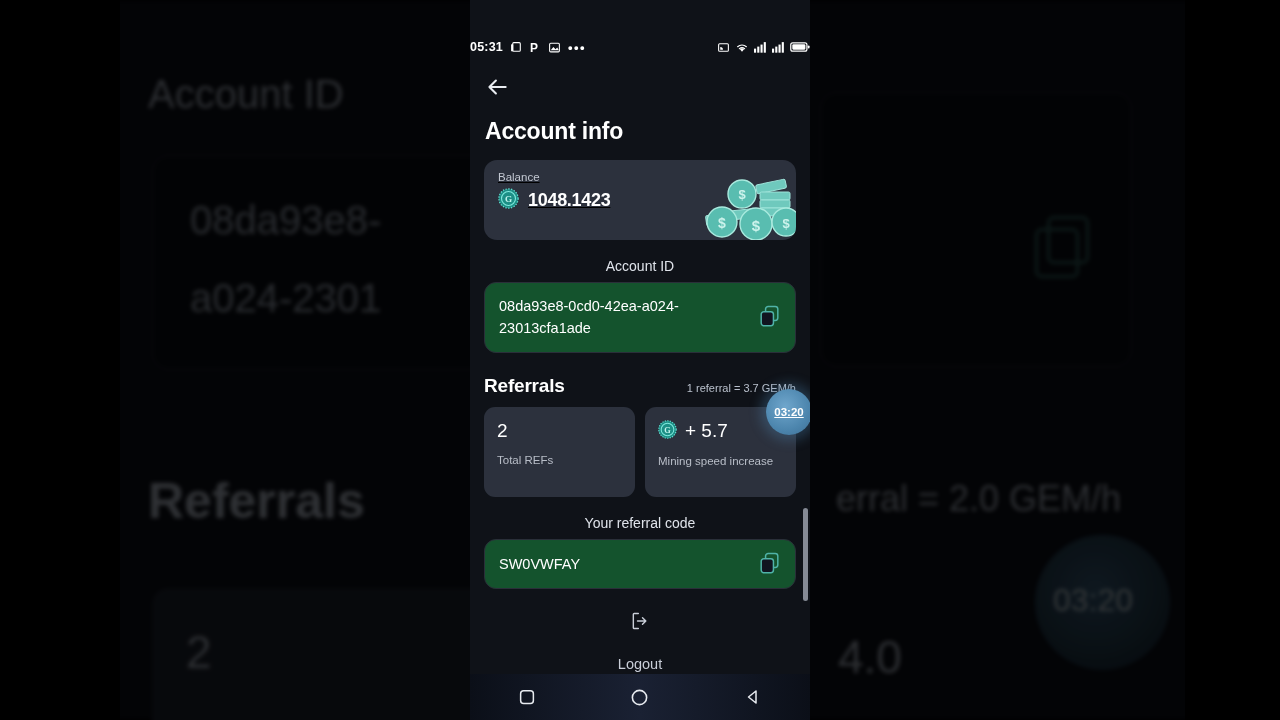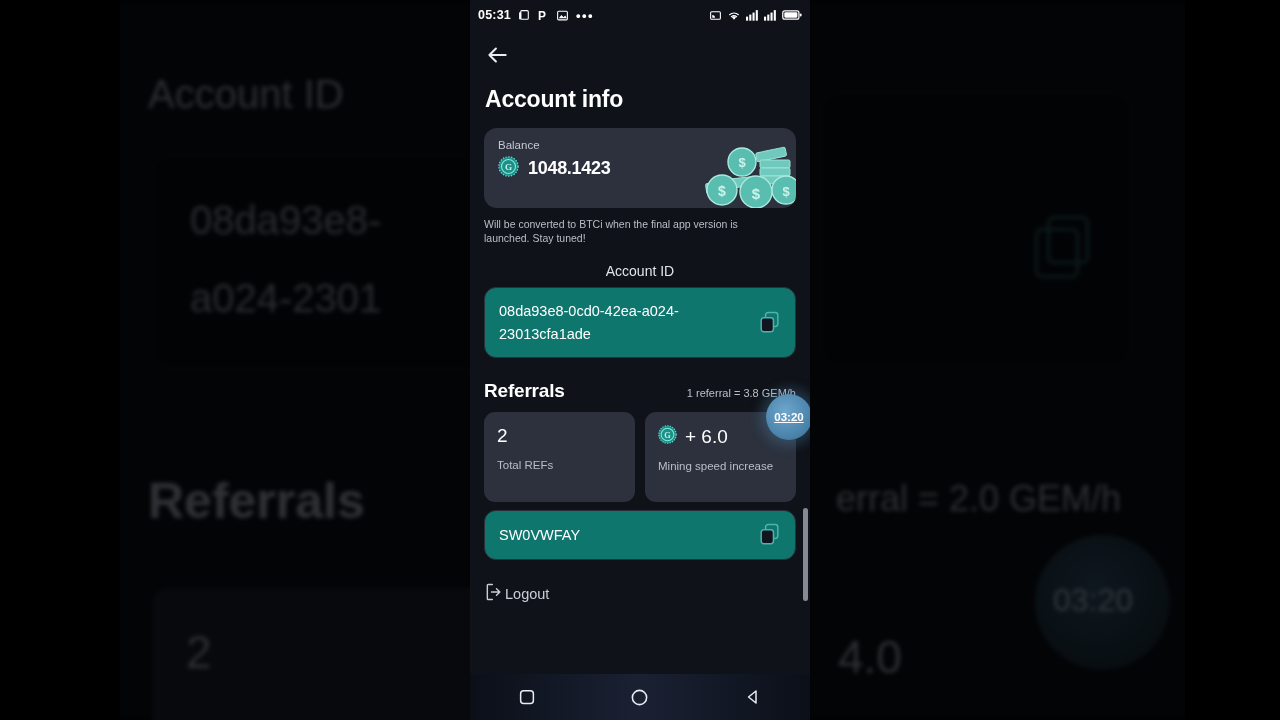--- a/index.html
+++ b/index.html
@@ -36,21 +36,21 @@
 
   
   .phone {
     position:absolute; left:470px; top:0; width:340px; height:720px;
     background:#0f1218; overflow:hidden; z-index:5;
   }
 
   
   .statusbar {
     height:30px; display:flex; align-items:center; justify-content:space-between;
-    padding:0 8px; color:#ffffff;
+    padding:0 0; color:#ffffff;margin-top:32px;
   }
   .sb-left { display:flex; align-items:center; gap:7px; }
   .sb-time { font-size:12.5px; font-weight:700; letter-spacing:0.2px; }
   .sb-right { display:flex; align-items:center; gap:5px; }
   .ic { display:inline-flex; align-items:center; }
   .dots { letter-spacing:1.5px; font-size:13px; line-height:1; font-weight:700;}
 
   
   .appbar { padding:12px 0 0 14px; }
   .backarrow { width:28px; height:28px; cursor:pointer; }
@@ -59,35 +59,36 @@
     margin:16px 0 0 0; padding-left:1px;
   }
 
   .content { padding:0 14px; position:relative; }
 
   
   .balance-card {
     margin-top:15px; height:80px; border-radius:13px;
     background:#2c313d; position:relative; overflow:hidden;
     padding:11px 14px;
+    text-decoration:underline;
   }
   .balance-label { color:#c3c8d2; font-size:11.5px; }
   .balance-row { display:flex; align-items:center; gap:9px; margin-top:5px; }
   .balance-value { color:#ffffff; font-size:18px; font-weight:700; letter-spacing:-0.3px; }
   .coins-art { position:absolute; right:0px; bottom:0px; width:92px; height:70px; }
 
   .balance-note {
     color:#b9bec8; font-size:10.5px; line-height:1.35; margin-top:9px; max-width:280px;
   }
 
   
   .field-label { color:#dfe3ea; font-size:14px; margin-top:18px;text-align:center; }
   .field-box {
     margin-top:8px; border:1px solid #2a2f39; border-radius:12px;
-    background:#0f766e; padding:12px 14px;
+    background:#14532d; padding:12px 14px;
     display:flex; align-items:center; justify-content:space-between; gap:10px;
   }
   .field-value { color:#ffffff; font-size:14.5px; line-height:1.55; word-break:break-word; }
   .field-value.mono-ish { max-width:225px; }
   .copy-btn { flex:0 0 auto; width:22px; height:24px; cursor:pointer; }
 
   
   .ref-head {
     margin-top:22px; display:flex; align-items:baseline; justify-content:space-between;
   }
@@ -106,22 +107,23 @@
     position:absolute; right:-16px; top:-18px;
     width:46px; height:46px; border-radius:50%;
     background:radial-gradient(circle at 42% 38%, #6fa6cc 0%, #4c85ad 60%, #3d6e93 100%);
     box-shadow:0 0 12px 6px rgba(80,140,185,0.30);
     display:flex; align-items:center; justify-content:center;
     color:#ffffff; font-size:11.5px; font-weight:600;text-decoration:underline;
   }
 
   
   .logout-row {
-    display:flex; align-items:center; gap:1px; margin-top:22px; cursor:pointer;
+    display:flex; align-items:center; gap:21px; margin-top:22px; cursor:pointer;
     padding-bottom:14px;
+    flex-direction:column;
   }
   .logout-label { color:#c9ced8; font-size:14.5px; }
 
   
   .scrollbar {
     position:absolute; right:2px; top:508px; width:5px; height:93px;
     background:#9aa0ab; border-radius:3px; opacity:0.85;
   }
 
   
@@ -268,62 +270,62 @@
             <g fill="#cdf3ec" font-family="Liberation Sans, sans-serif" font-weight="bold" text-anchor="middle">
               <text x="38" y="29" font-size="13">$</text>
               <text x="18" y="58" font-size="14">$</text>
               <text x="52" y="61" font-size="15">$</text>
               <text x="82" y="58" font-size="13">$</text>
             </g>
           </svg>
         </div>
       </div>
 
-      <div class="balance-note">Will be converted to BTCi when the final app version is launched. Stay tuned!</div>
 
       <div class="field-label">Account ID</div>
       <div class="field-box">
         <div class="field-value mono-ish">08da93e8-0cd0-42ea-a024-23013cfa1ade</div>
         <div class="copy-btn">
           <svg width="21" height="23" viewBox="0 0 24 26">
             <rect x="7.5" y="1.5" width="14" height="16" rx="3" fill="none" stroke="#4fb3a8" stroke-width="1.7"></rect>
             <rect x="2.5" y="7.5" width="14" height="16" rx="3" fill="#111520" stroke="#4fb3a8" stroke-width="1.7"></rect>
           </svg>
         </div>
       </div>
 
       <div class="ref-head">
         <span class="ref-title">Referrals</span>
-        <span class="ref-rate">1 referral = 3.8 GEM/h</span>
+        <span class="ref-rate">1 referral = 3.7 GEM/h</span>
       </div>
 
       <div class="ref-cards">
         <div class="ref-card">
           <div class="ref-big-row">
             <span class="ref-big">2</span>
           </div>
           <div class="ref-sub">Total REFs</div>
         </div>
         <div class="ref-card">
           <div class="ref-big-row">
             <span>
               <svg width="19" height="19" viewBox="0 0 24 24">
                 <circle cx="12" cy="12" r="11" fill="#1d8f86"></circle>
                 <circle cx="12" cy="12" r="11" fill="none" stroke="#5fe0d2" stroke-width="1.4" stroke-dasharray="1.6 1.6"></circle>
                 <circle cx="12" cy="12" r="8" fill="none" stroke="#7fe9dd" stroke-width="1.3"></circle>
                 <text x="12" y="16.3" font-size="10.5" font-weight="bold" fill="#bff3ec" text-anchor="middle" font-family="Liberation Serif, serif">G</text>
               </svg>
             </span>
-            <span class="ref-big">+ 6.0</span>
+            <span class="ref-big">+ 5.7</span>
           </div>
           <div class="ref-sub">Mining speed increase</div>
         </div>
         <div class="timer-badge">03:20</div>
       </div>
 
+      <div class="field-label">Your referral code</div>
       <div class="field-box">
         <div class="field-value">SW0VWFAY</div>
         <div class="copy-btn">
           <svg width="21" height="23" viewBox="0 0 24 26">
             <rect x="7.5" y="1.5" width="14" height="16" rx="3" fill="none" stroke="#4fb3a8" stroke-width="1.7"></rect>
             <rect x="2.5" y="7.5" width="14" height="16" rx="3" fill="#111520" stroke="#4fb3a8" stroke-width="1.7"></rect>
           </svg>
         </div>
       </div>
 

